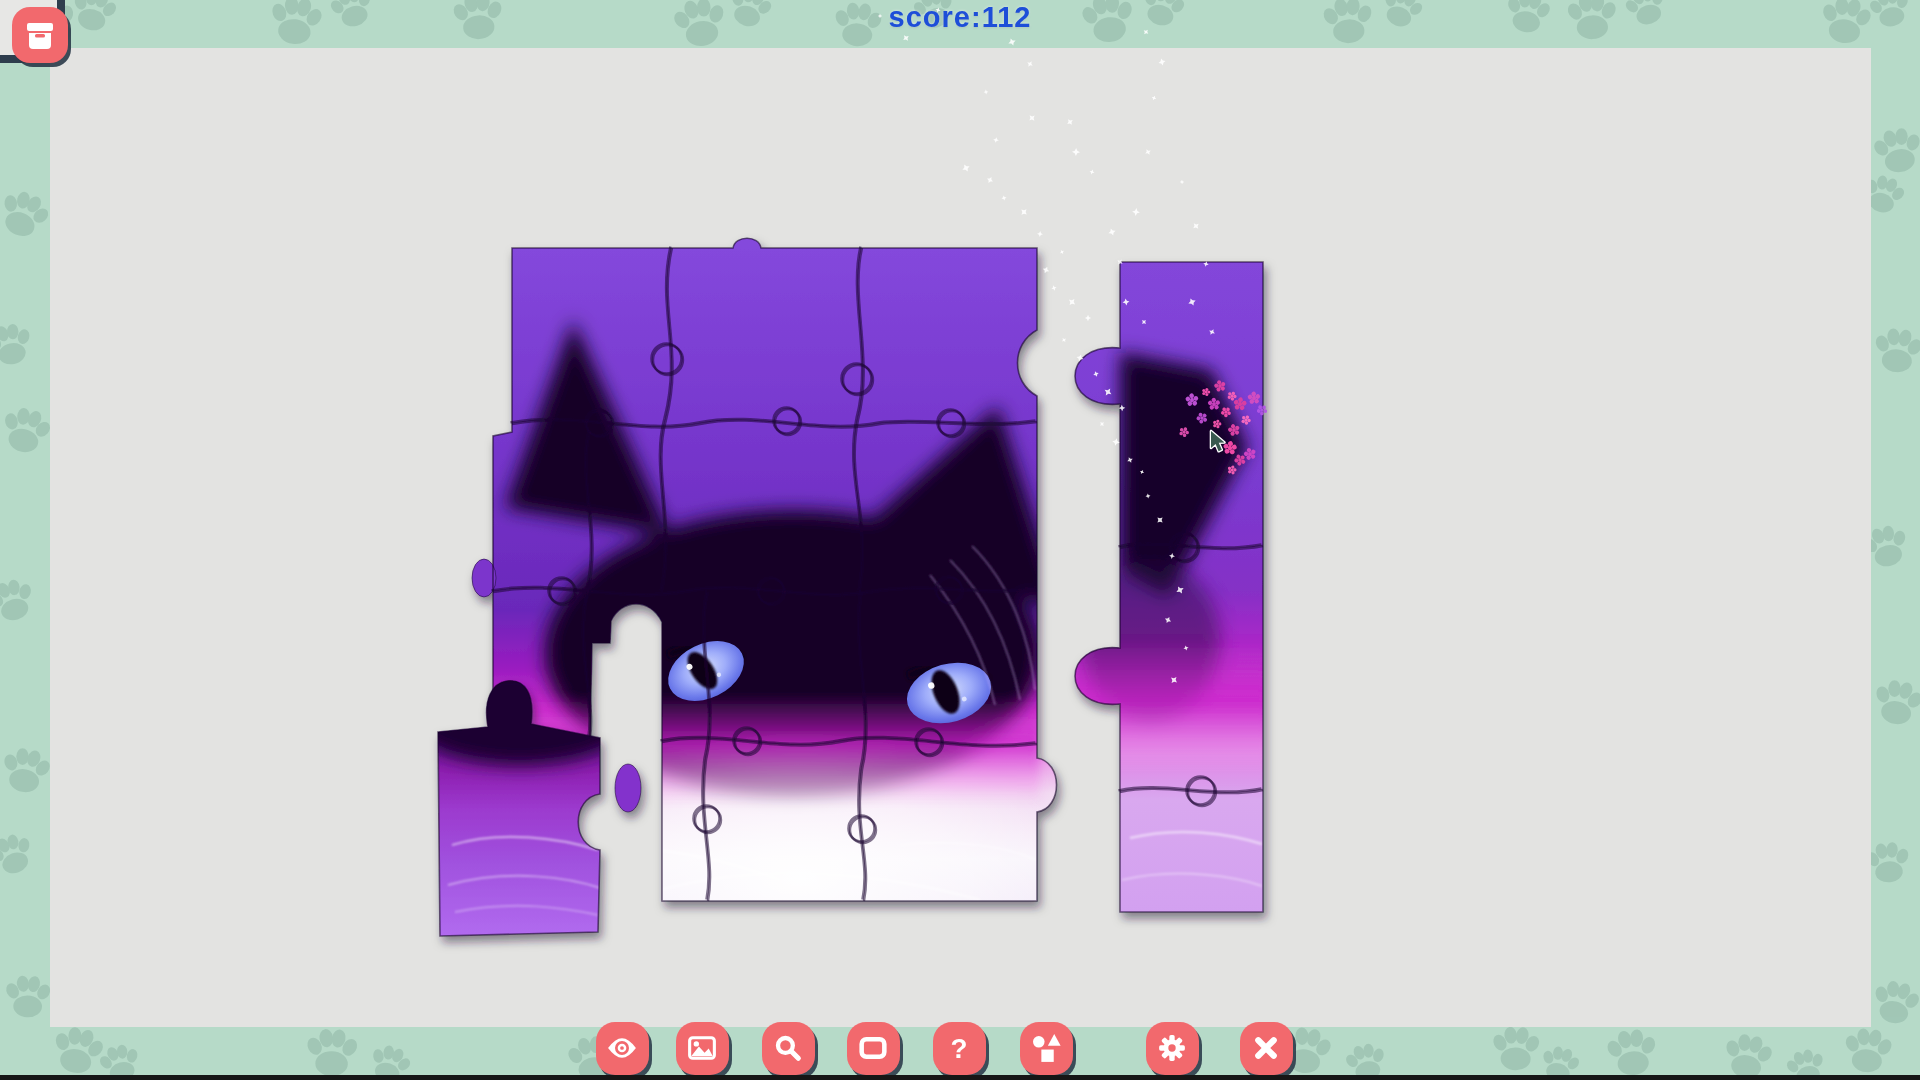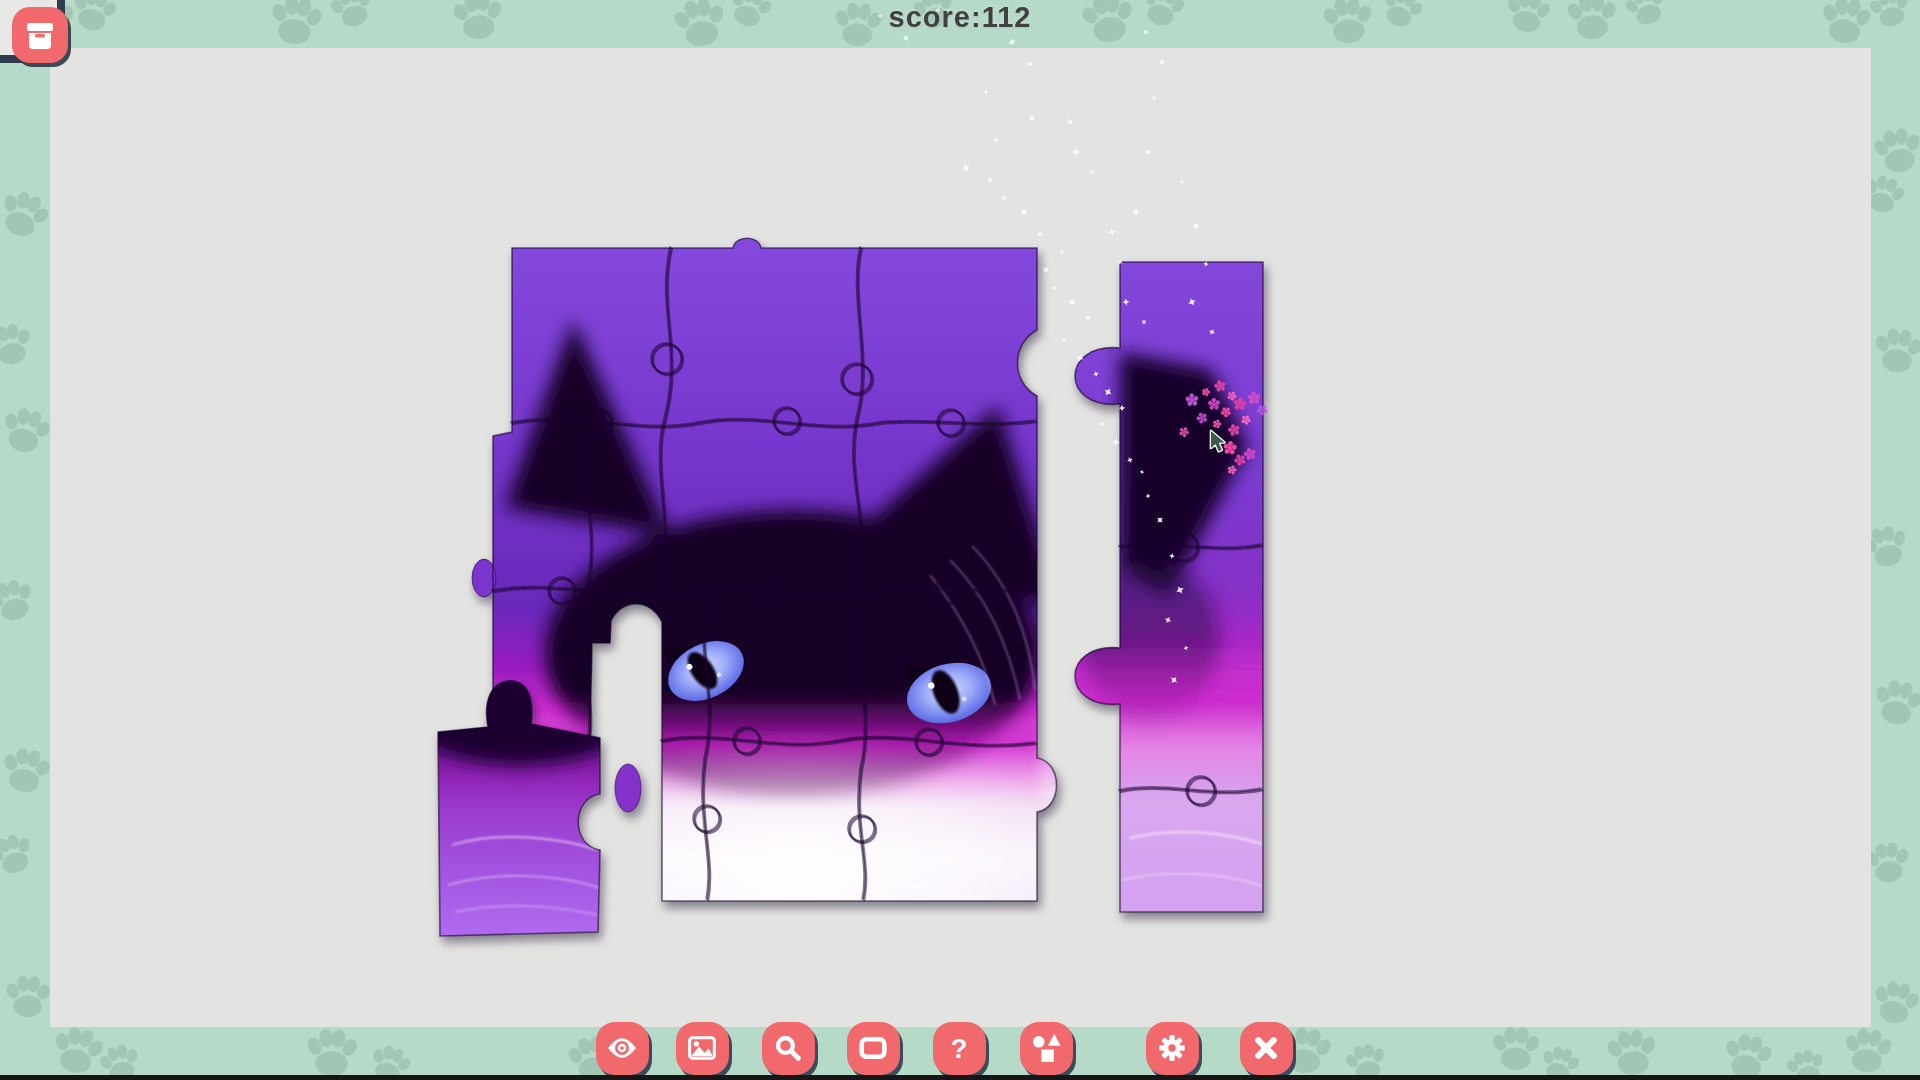--- a/index.html
+++ b/index.html
@@ -347,21 +347,21 @@
         <ellipse cx="0" cy="9" rx="12.5" ry="9.5"></ellipse>
         <ellipse cx="-13.5" cy="-4" rx="5.2" ry="6.8" transform="rotate(-28 -13.5 -4)"></ellipse>
         <ellipse cx="-4.8" cy="-10.5" rx="5.2" ry="7" transform="rotate(-10 -4.8 -10.5)"></ellipse>
         <ellipse cx="4.8" cy="-10.5" rx="5.2" ry="7" transform="rotate(10 4.8 -10.5)"></ellipse>
         <ellipse cx="13.5" cy="-4" rx="5.2" ry="6.8" transform="rotate(28 13.5 -4)"></ellipse>
       </g>
     </svg>
 
   <div id="surface" style="background: rgb(227, 227, 225);"></div>
 
-  <div id="score" style="color: #404040;">score:112</div>
+  <div id="score" style="color: #1d4ed8;">score:112</div>
 
   <svg id="puzzlelayer" width="1920" height="1080">
     <defs>
       <linearGradient id="gMain" gradientUnits="userSpaceOnUse" x1="0" y1="248" x2="0" y2="905">
         <stop offset="0" stop-color="#8448dc"></stop>
           <stop offset=".3" stop-color="#7636cc"></stop>
         <stop offset=".55" stop-color="#6a28ba"></stop>
           <stop offset=".64" stop-color="#9a1cc0"></stop>
         <stop offset=".70" stop-color="#cc2ed0"></stop>
           <stop offset=".76" stop-color="#e886e4"></stop>

